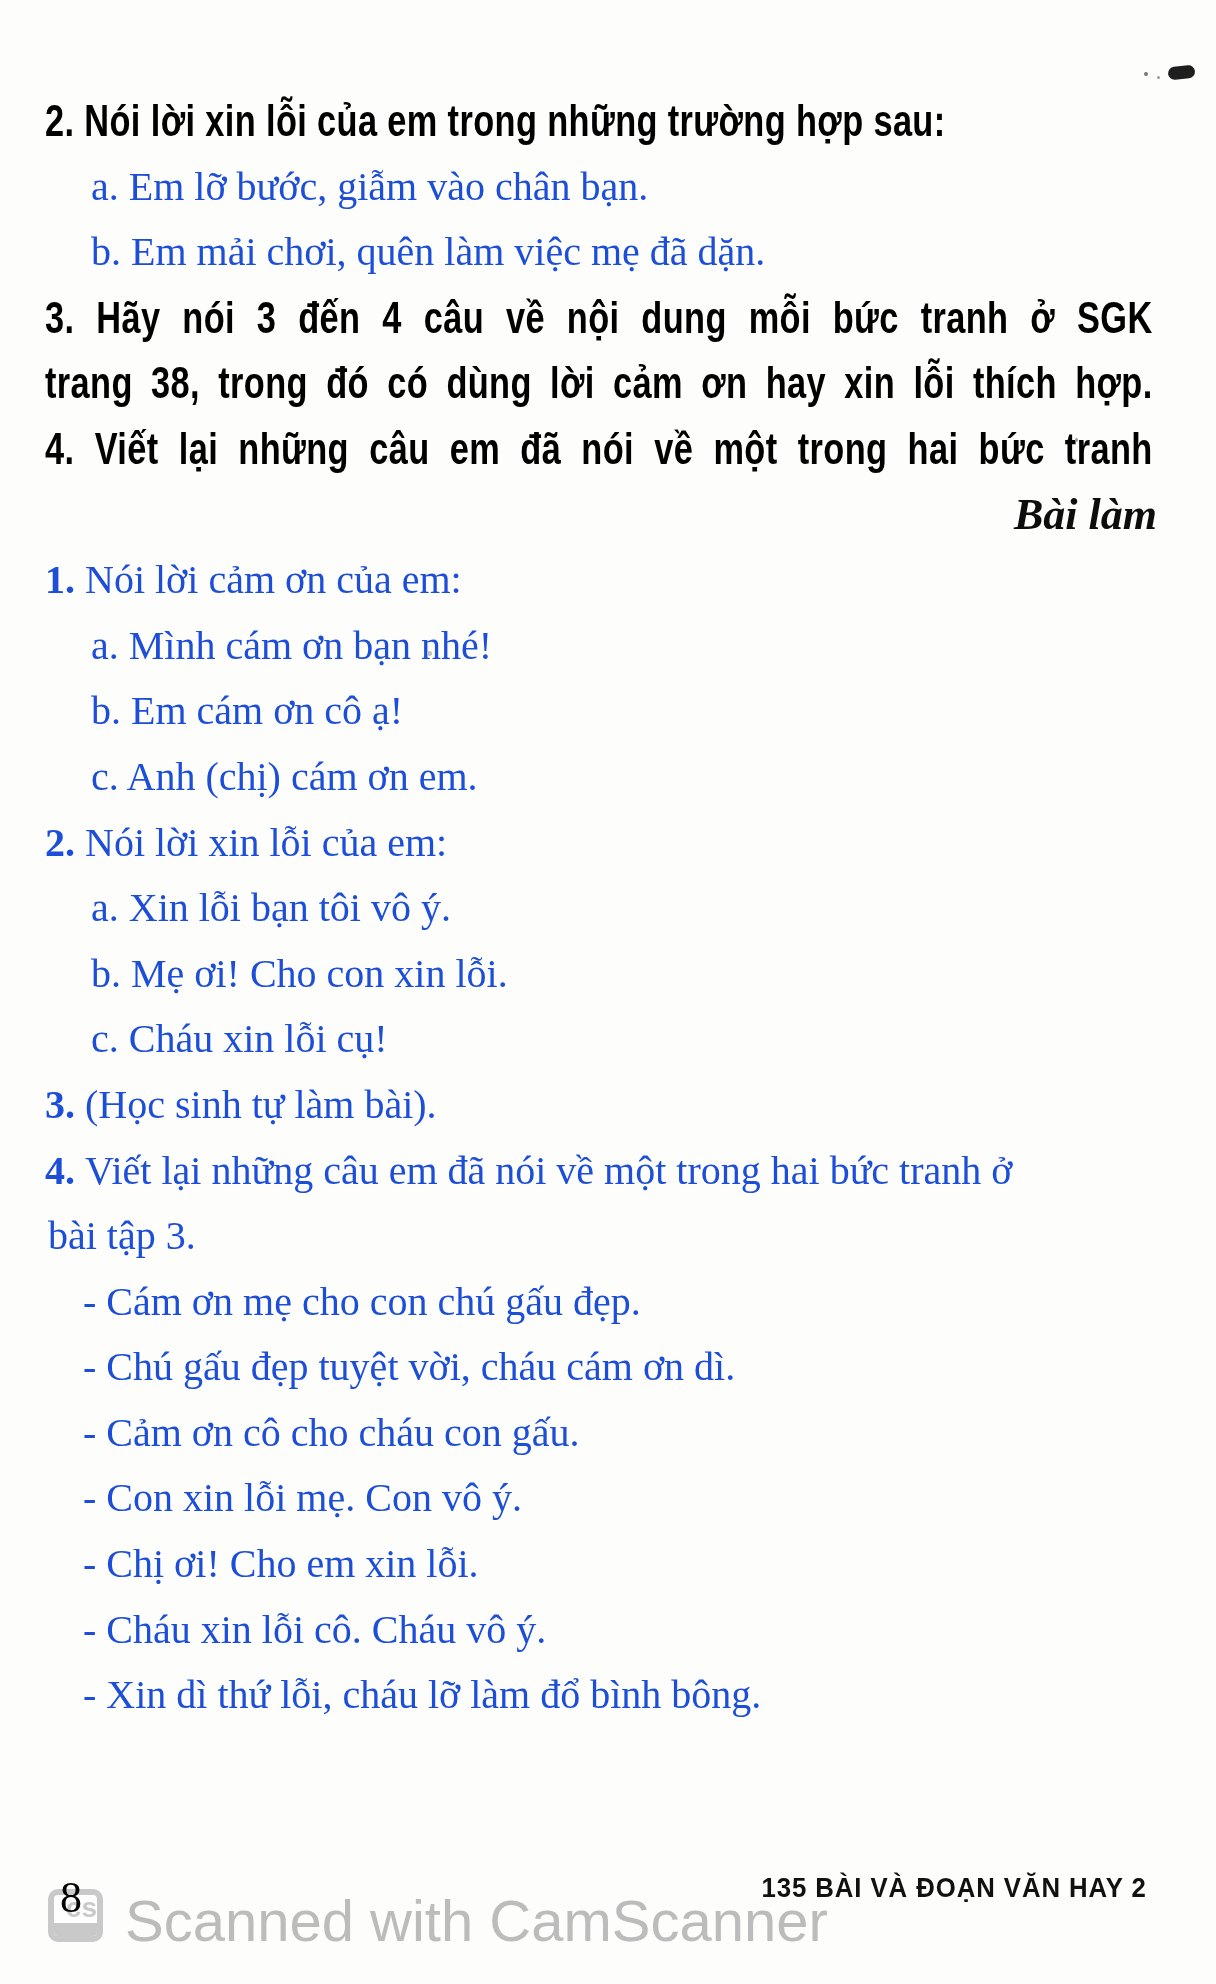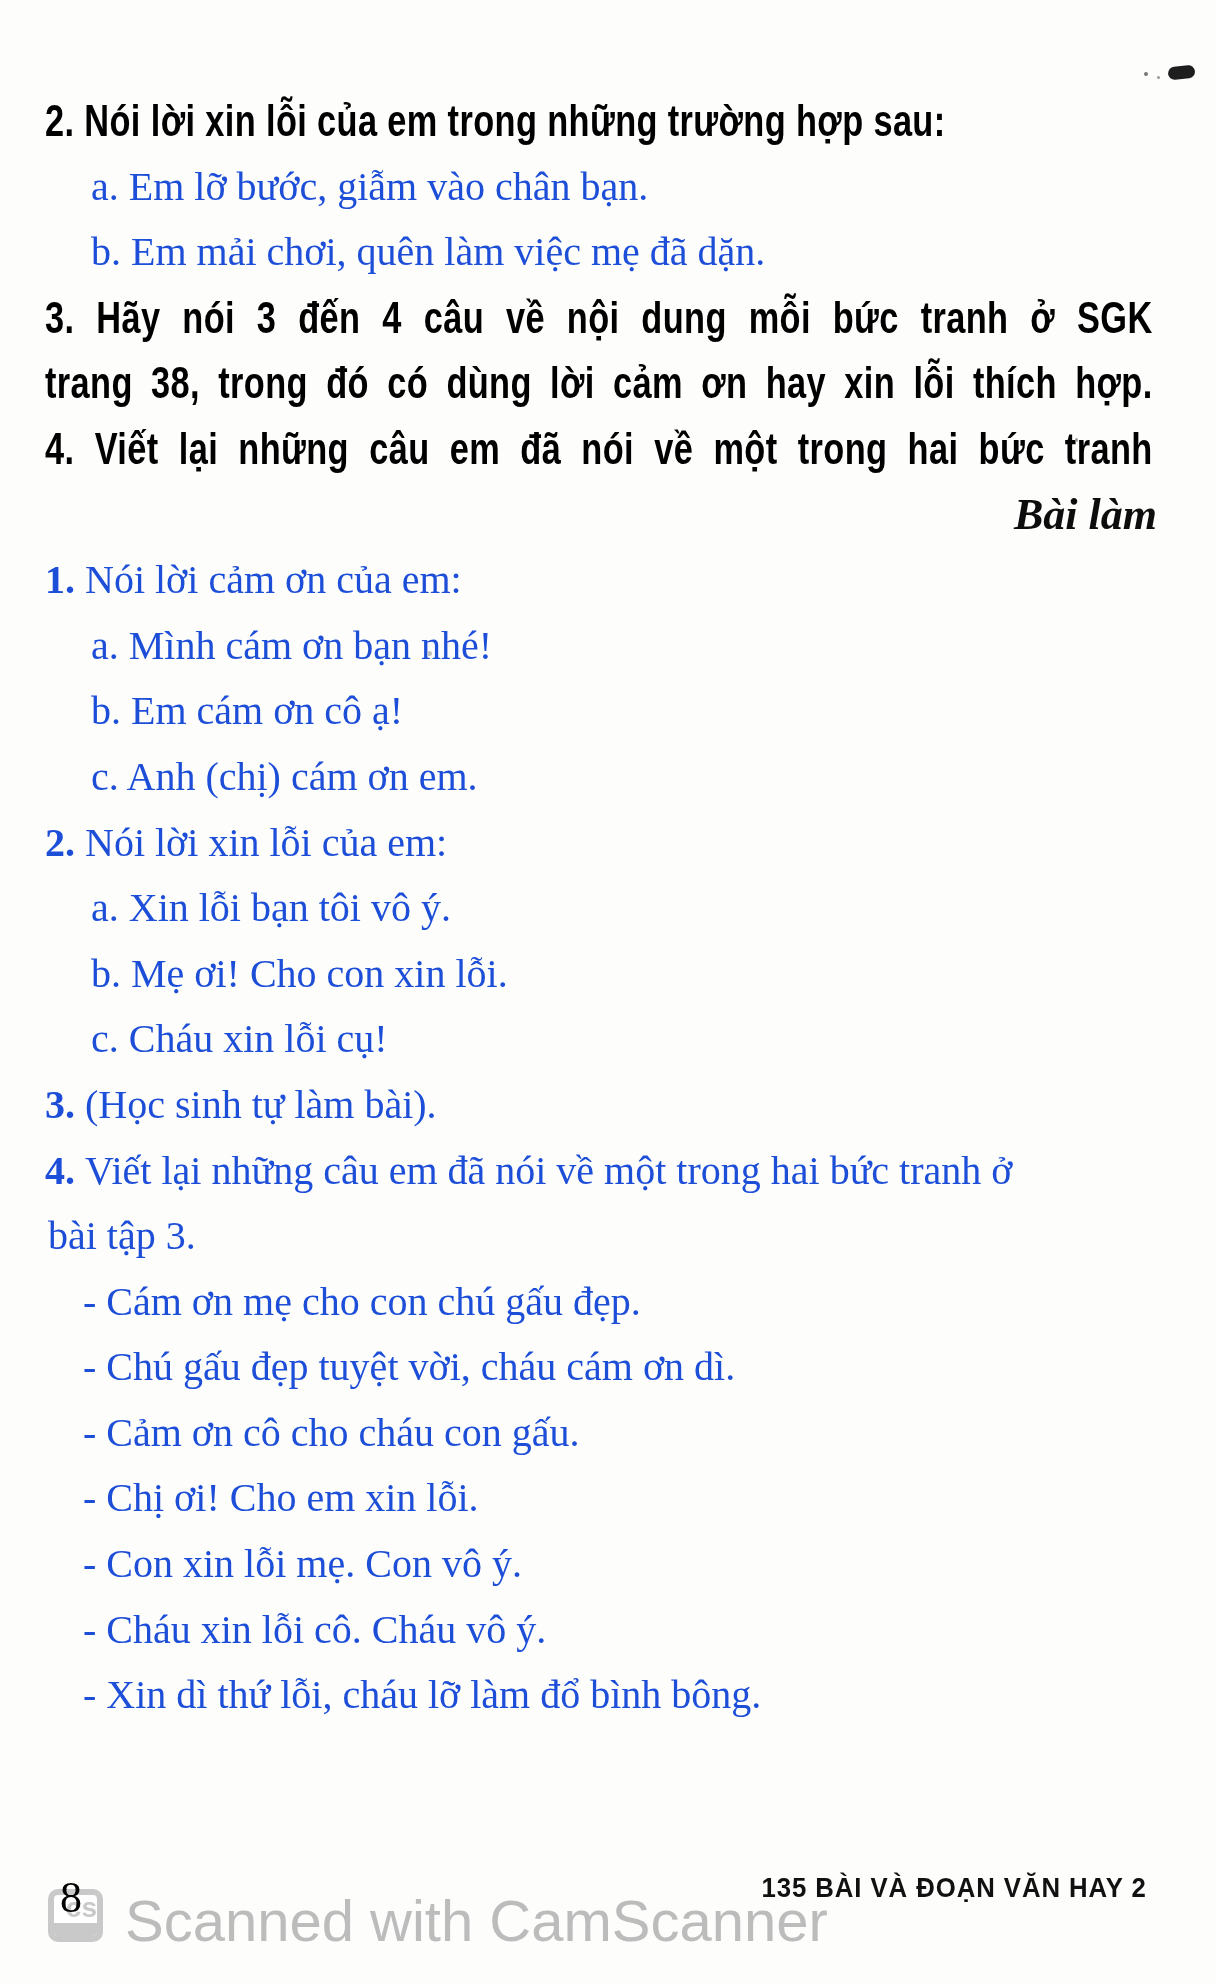--- a/index.html
+++ b/index.html
@@ -79,22 +79,22 @@
   <div class="line serif sub">c. Cháu xin lỗi cụ!</div>
 
   <div class="line serif"><span class="num">3.</span><span>(Học sinh tự làm bài).</span></div>
 
   <div class="line serif"><span class="num">4.</span><span>Viết lại những câu em đã nói về một trong hai bức tranh ở</span></div>
   <div class="line serif cont">bài tập 3.</div>
 
   <div class="line serif dash">- Cám ơn mẹ cho con chú gấu đẹp.</div>
   <div class="line serif dash">- Chú gấu đẹp tuyệt vời, cháu cám ơn dì.</div>
   <div class="line serif dash">- Cảm ơn cô cho cháu con gấu.</div>
+  <div class="line serif dash">- Con xin lỗi mẹ. Con vô ý.</div>
   <div class="line serif dash">- Chị ơi! Cho em xin lỗi.</div>
-  <div class="line serif dash">- Con xin lỗi mẹ. Con vô ý.</div>
   <div class="line serif dash">- Cháu xin lỗi cô. Cháu vô ý.</div>
   <div class="line serif dash">- Xin dì thứ lỗi, cháu lỡ làm đổ bình bông.</div>
 
 </div>
 
 <div class="book-title">135 BÀI VÀ ĐOẠN VĂN HAY 2</div>
 <div class="page-number">8</div>
 <div class="cs-icon">
   <span class="cs-label">cs</span>
   <span class="cs-strip"></span>

